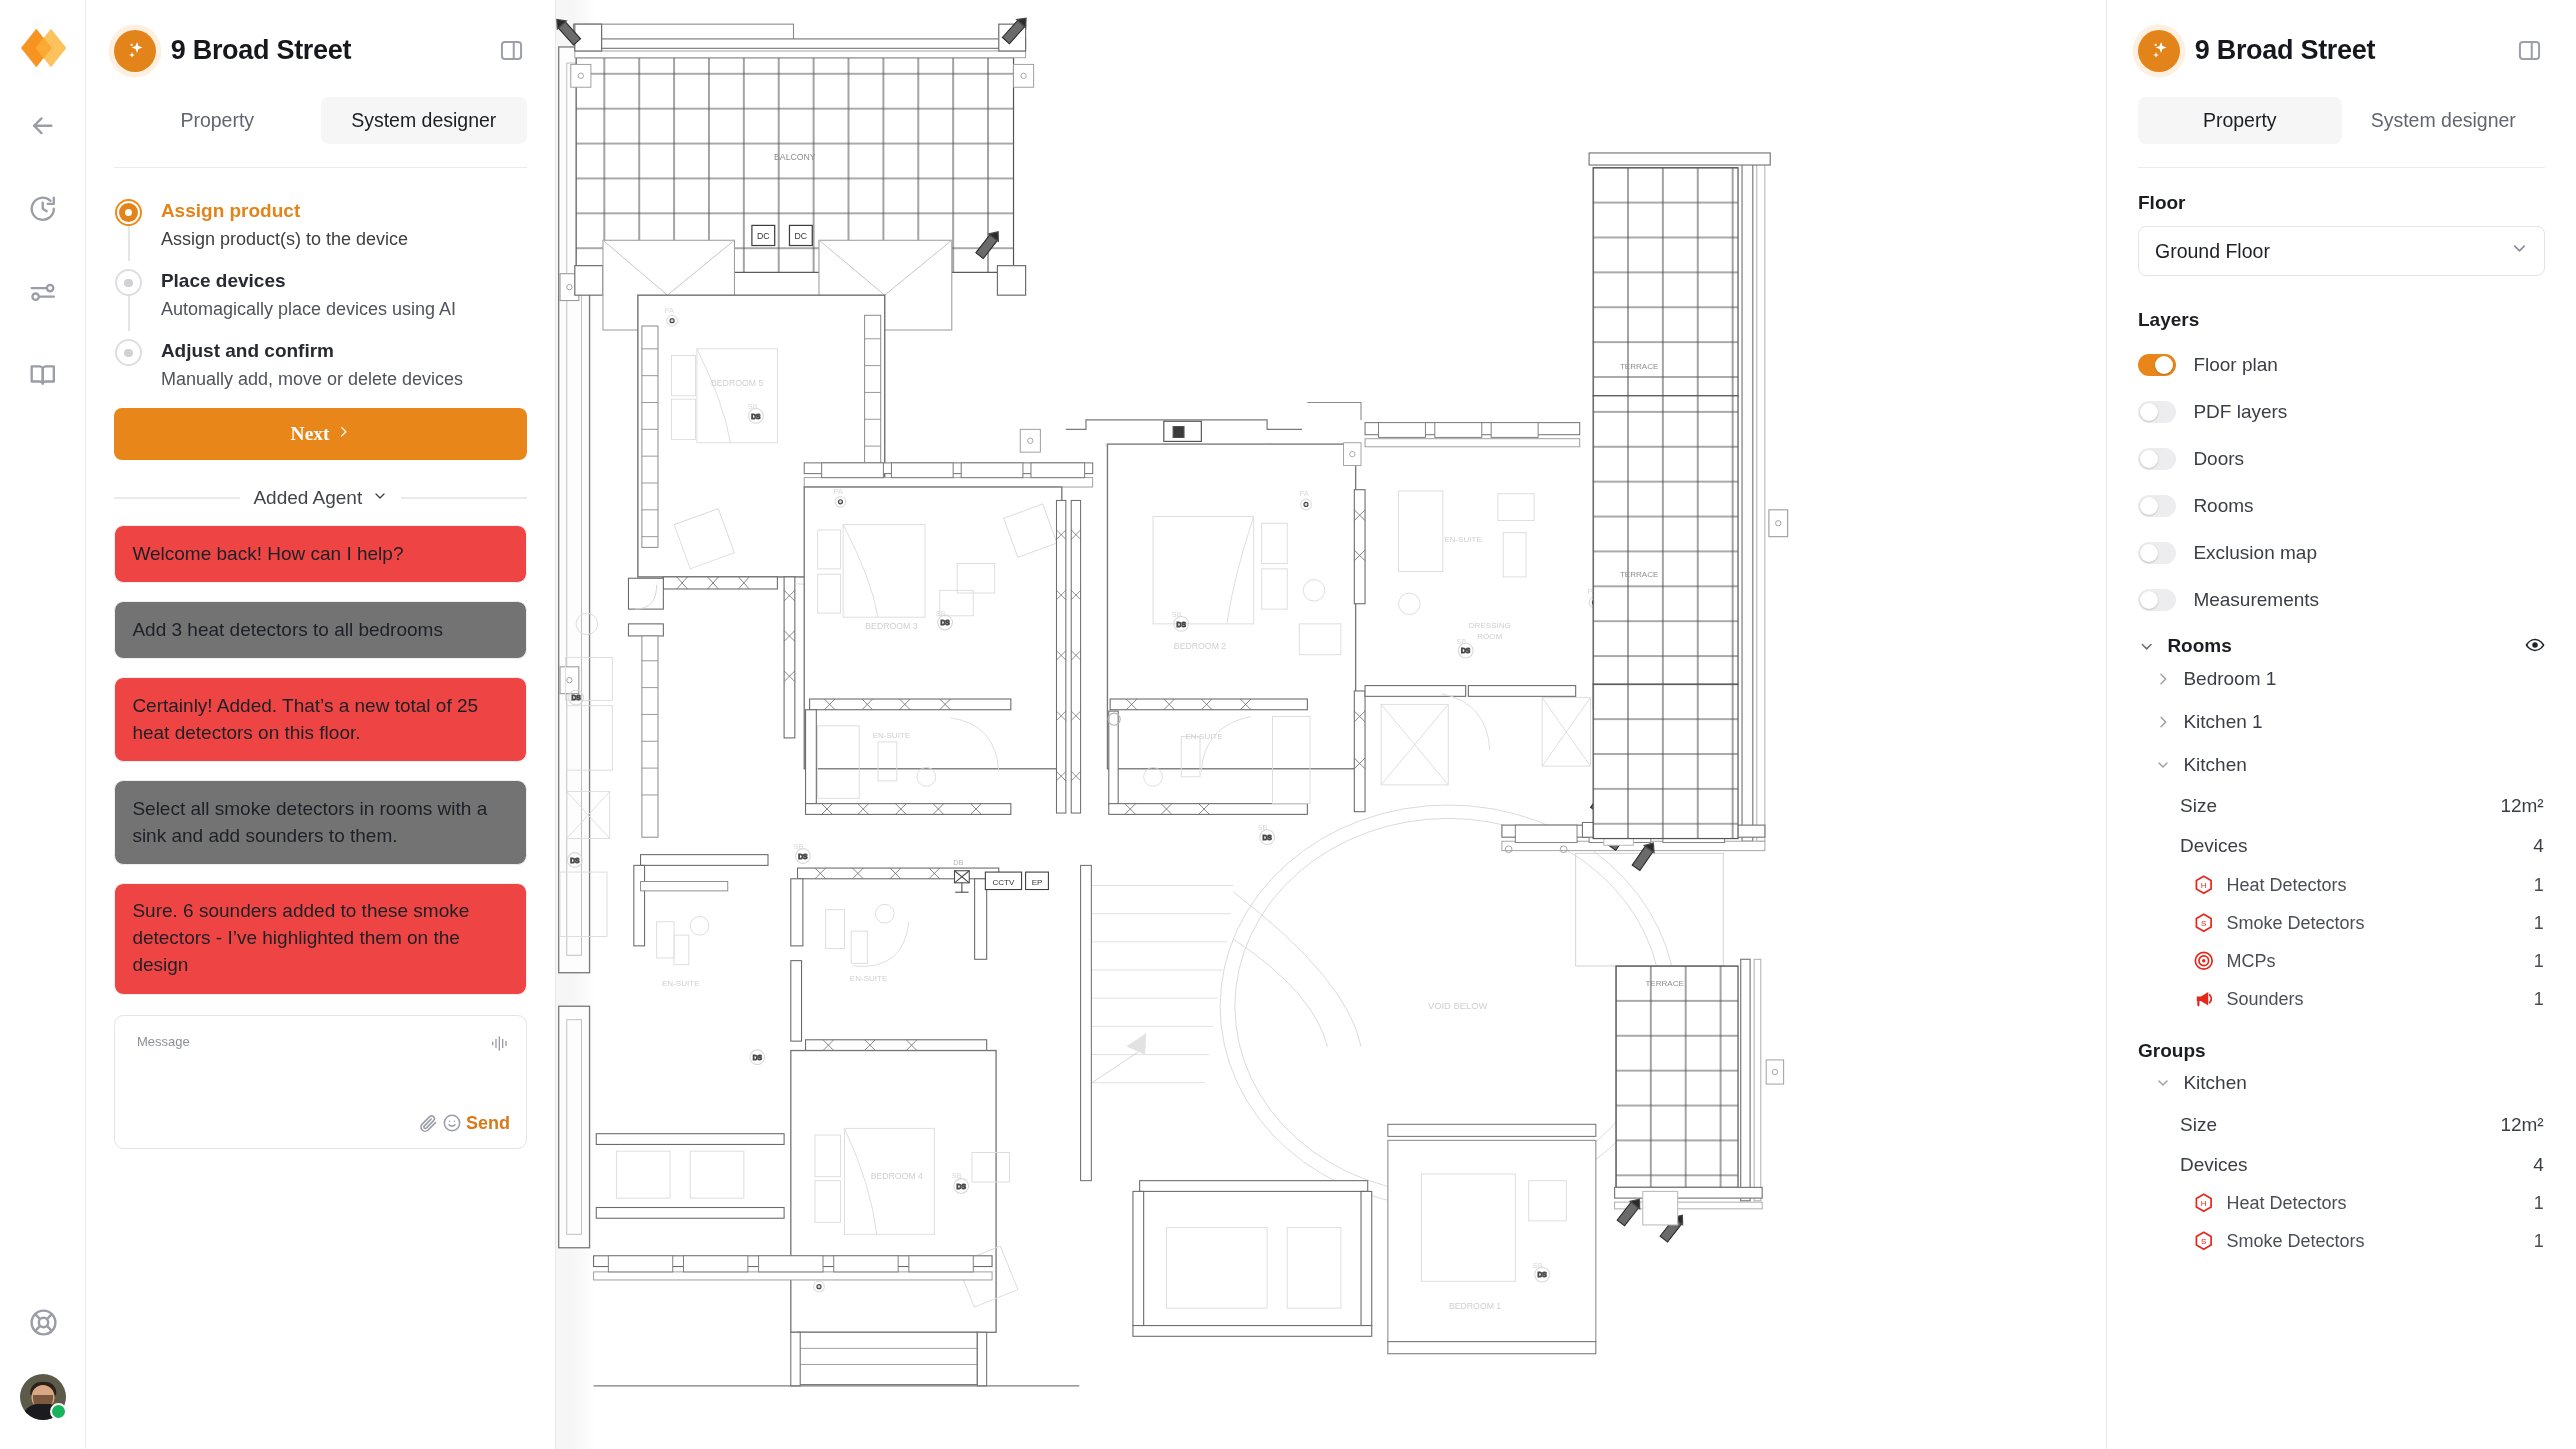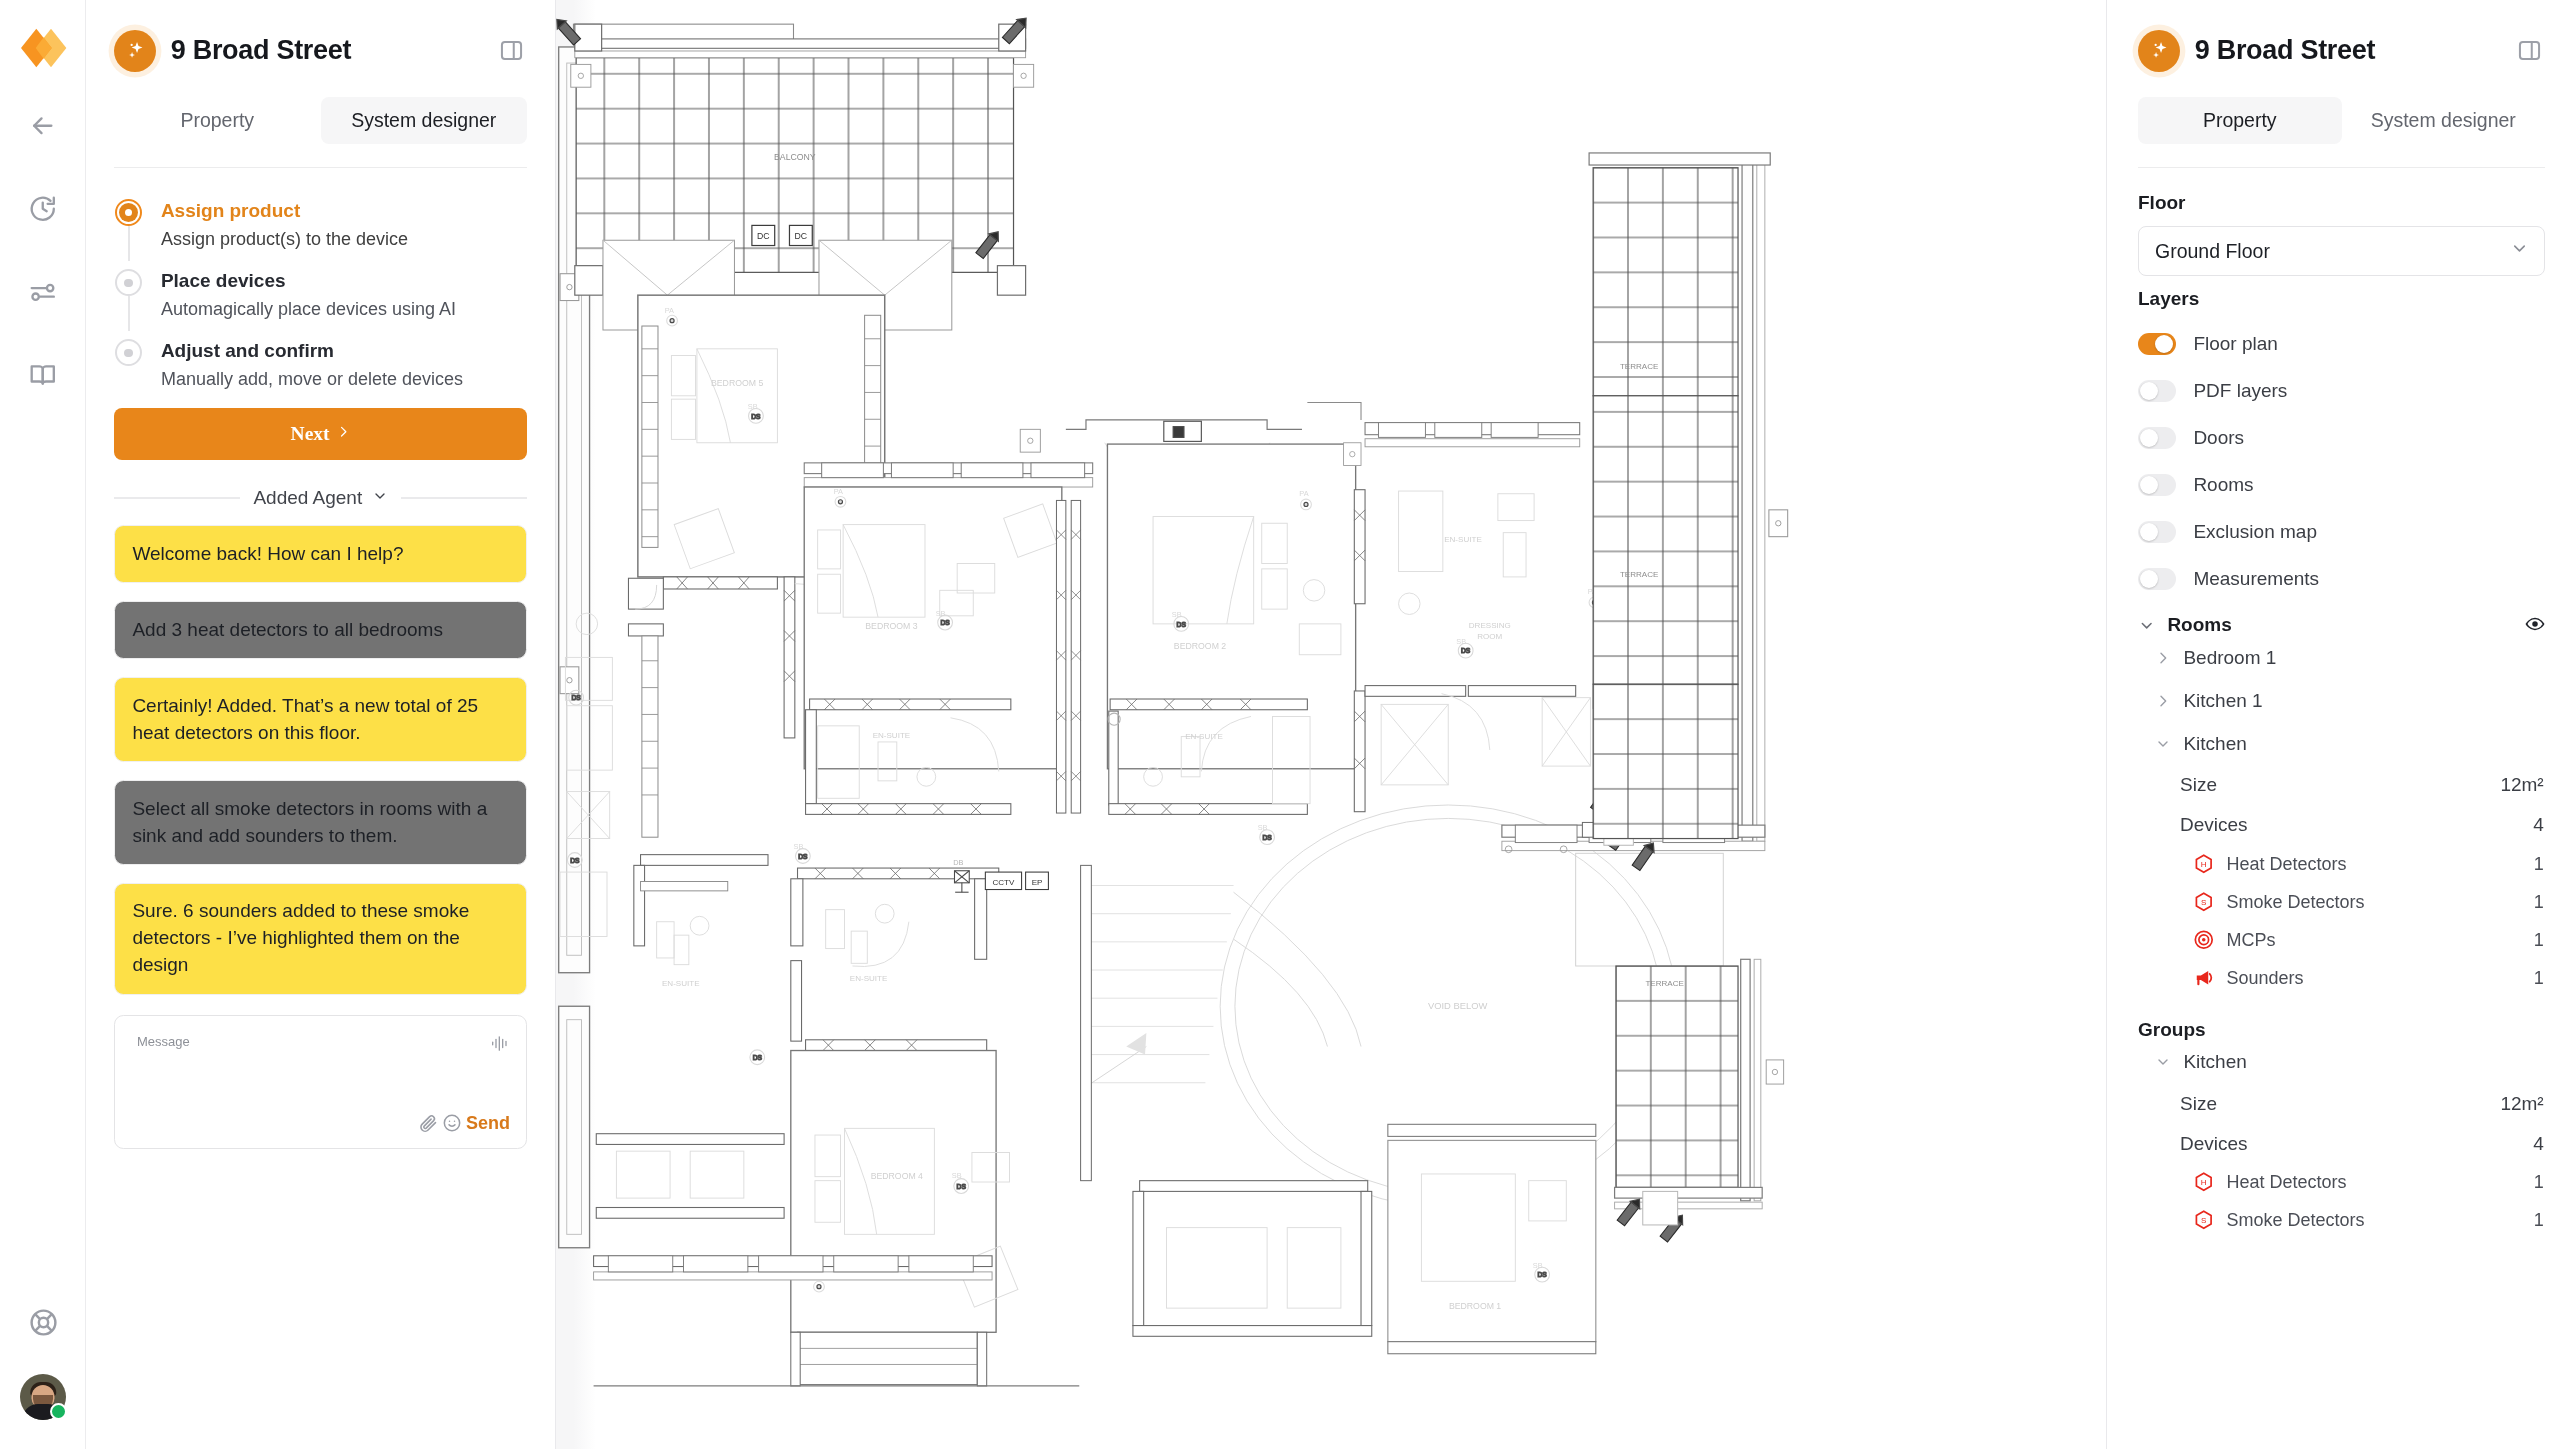--- a/index.html
+++ b/index.html
@@ -115,21 +115,21 @@
   }
   .agent-sep .ln { flex: 1; height: 1.3px; background: #eaeaec; }
   .agent-sep .lbl { font-size: 19px; color: #41444b; display:flex; align-items:center; gap:9.4px; cursor:pointer; }
 
   .chat { padding: 16px 28px 0 28px; display: flex; flex-direction: column; gap: 17.4px; }
   .bubble {
     border-radius: 9.4px; padding: 14.8px 17.4px;
     font-size: 19px; line-height: 1.42; color: #1d2026;
     border: 1.3px solid #eeeeef;
   }
-  .bubble.agent { background: #fde047; border-color: #f0f0f1; }
+  .bubble.agent { background: #ef4444; border-color: #f0f0f1; }
   .bubble.user { background: #737373; border-color: #eeeeef; }
 
   .composer {
     margin: 20px 28px 0 28px;
     border: 1.3px solid #e4e4e6; border-radius: 9.4px;
     height: 134px; position: relative; background: #fff;
   }
   .composer .placeholder {
     position: absolute; left: 22px; top: 17.4px;
     font-size: 13px; color: #8d9097;
@@ -1002,21 +1002,21 @@
       <div class="section-label">Floor</div>
       <div class="select-box">
         <span>Ground Floor</span>
         <span>
           <svg width="19" height="19" viewBox="0 0 24 24" fill="none" stroke="#8a8d95" stroke-width="2" stroke-linecap="round" stroke-linejoin="round">
               <path d="M6 9l6 6 6-6"></path>
             </svg>
         </span>
       </div>
 
-      <div class="section-label" style="margin-top:12px">Layers</div>
+      <div class="section-label" style="margin-top:33px">Layers</div>
       <div class="layers">
         <div class="layer-row">
           <div class="toggle on">
               <div class="knob"></div>
             </div>
           <div class="layer-label">Floor plan</div>
         </div>
         <div class="layer-row">
           <div class="toggle">
               <div class="knob"></div>

